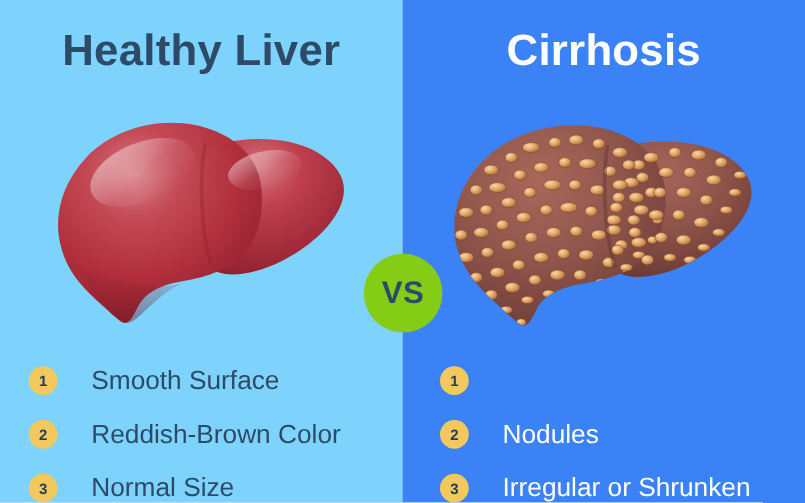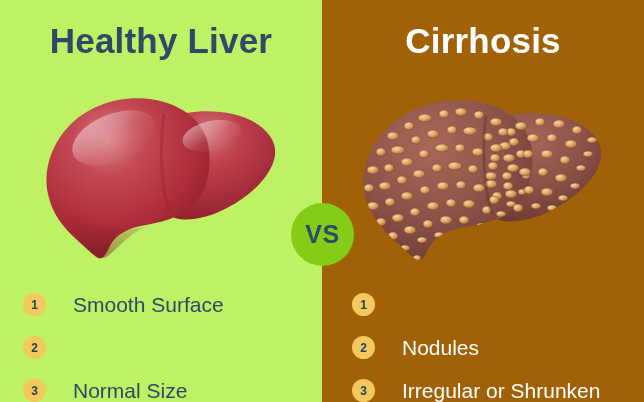--- a/index.html
+++ b/index.html
@@ -15,22 +15,22 @@
     width: 644px;
     height: 402px;
     overflow: hidden;
   }
   .panel {
     position: absolute;
     top: 0;
     height: 402px;
     width: 322px;
   }
-  .panel-left  { left: 0;   background: #bef264; }
-  .panel-right { left: 322px; background: #a16207; }
+  .panel-left  { left: 0;   background: #7dd3fc; }
+  .panel-right { left: 322px; background: #3b82f6; }
 
   .panel-title {
     position: absolute;
     top: 22px;
     width: 322px;
     text-align: center;
     font-size: 35px;
     font-weight: bold;
     letter-spacing: 0.2px;
     line-height: 1.1;
@@ -159,20 +159,21 @@
       </svg>
     </div>
 
     <div class="feature-list list-left">
       <div class="feature-row">
         <div class="num-badge">1</div>
         <div class="feature-label">Smooth Surface</div>
       </div>
       <div class="feature-row">
         <div class="num-badge">2</div>
+        <div class="feature-label">Reddish-Brown Color</div>
       </div>
       <div class="feature-row">
         <div class="num-badge">3</div>
         <div class="feature-label">Normal Size</div>
       </div>
     </div>
   </div>
 
   <div class="panel panel-right">
 

